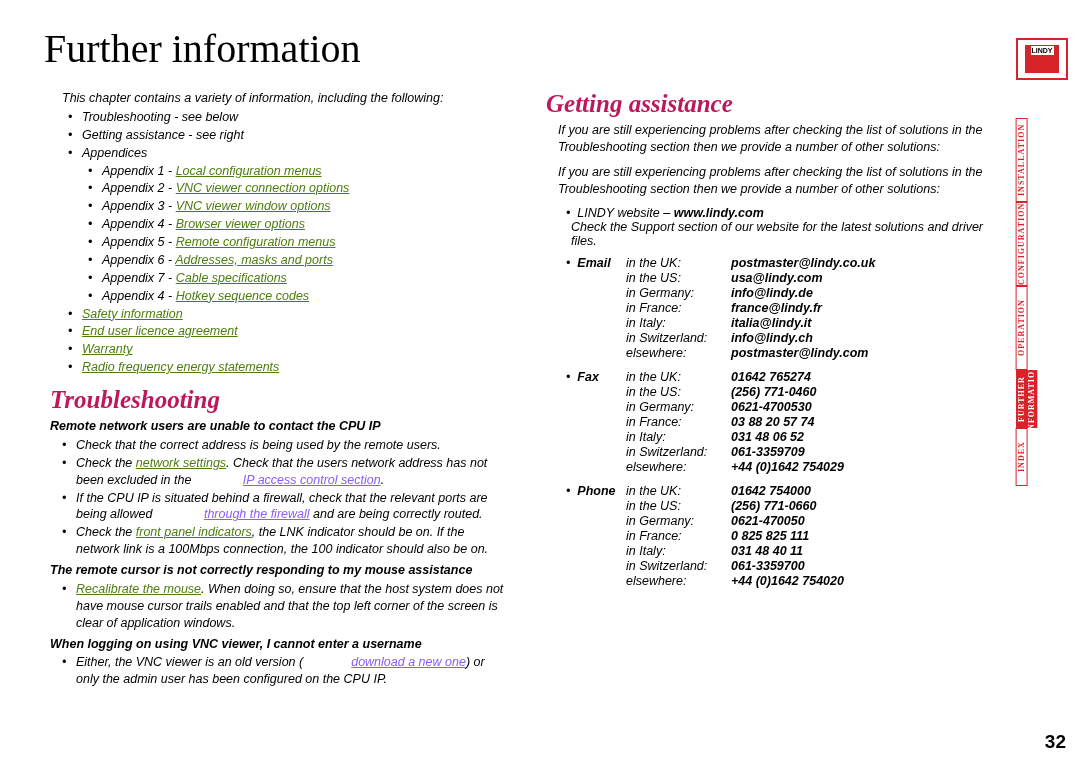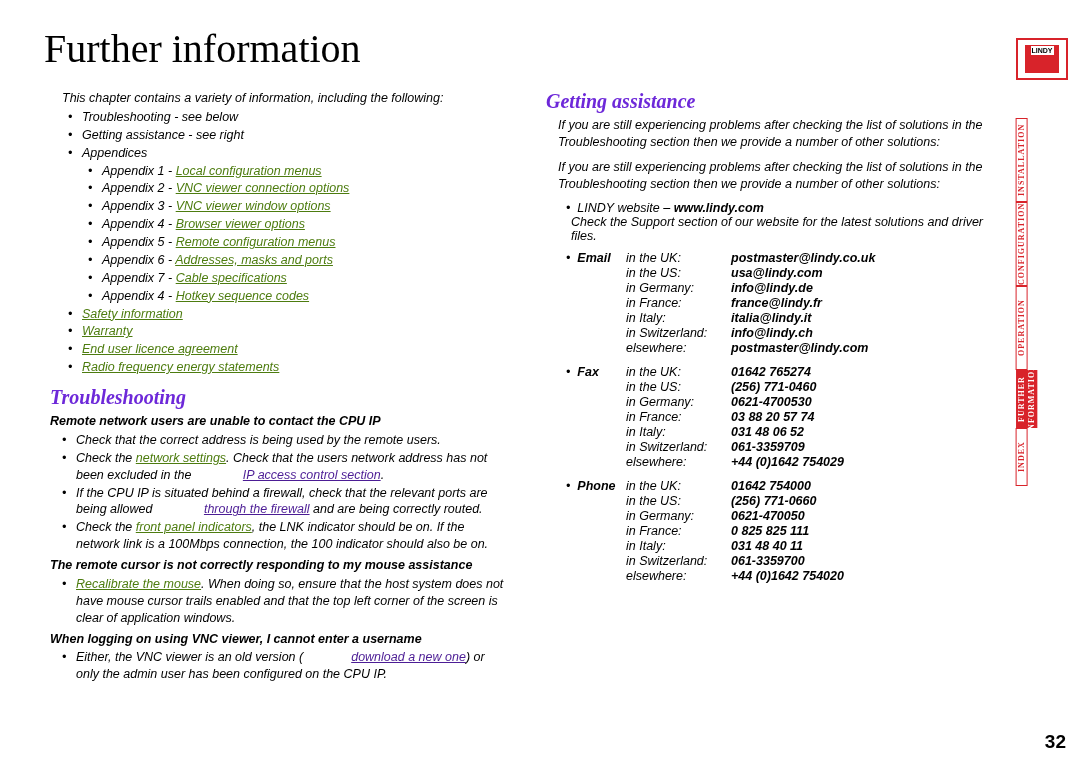--- a/index.html
+++ b/index.html
@@ -28,27 +28,27 @@
   .col {
     width: 455px;
   }
   .col p, .col li { line-height: 1.35; }
   ul { list-style: none; padding-left: 0; }
   ul.bul > li { padding-left: 14px; position: relative; margin: 1px 0; }
   ul.bul > li::before { content: "•"; position: absolute; left: 0; top: 0; }
   ul.bul ul.bul { margin-left: 6px; }
   h2 {
     font-family: Georgia, "Times New Roman", serif;
-    color: #6d28d9;
-    font-weight: bold;
-    font-size: 20px;
+    color: #be185d;
+    font-weight: bold;
+    font-size: 25px;
     margin: 10px 0 4px 0;
   }
   .link { color: #4d7c0f; text-decoration: underline; }
-  .ulink { color: #4c1d95; text-decoration: underline; padding-left: 48px; }
+  .ulink { color: #8b5cf6; text-decoration: underline; padding-left: 48px; }
   .bold { font-weight: bold; }
   .intro { margin-bottom: 2px; margin-left: 12px;}
   .ts-head { font-weight: bold; margin: 4px 0 2px 0; }
   .contact-table { display: grid; grid-template-columns: 60px 105px auto; row-gap: 1px; margin-left: 20px;}
   .contact-label { font-weight: bold; }
   .assist-block { margin-bottom: 8px; }
   .website-item { margin-left:20px; margin-bottom:8px;}
   .website-item .desc { margin-left:5px; }
 
   
@@ -119,22 +119,22 @@
             <li><span>Appendix 2 - </span><span class="link">VNC viewer connection options</span></li>
             <li><span>Appendix 3 - </span><span class="link">VNC viewer window options</span></li>
             <li><span>Appendix 4 - </span><span class="link">Browser viewer options</span></li>
             <li><span>Appendix 5 - </span><span class="link">Remote configuration menus</span></li>
             <li><span>Appendix 6 - </span><span class="link">Addresses, masks and ports</span></li>
             <li><span>Appendix 7 - </span><span class="link">Cable specifications</span></li>
             <li><span>Appendix 4 - </span><span class="link">Hotkey sequence codes</span></li>
           </ul>
       </li>
       <li><span class="link">Safety information</span></li>
+      <li><span class="link">End user licence agreement</span></li>
       <li><span class="link">Warranty</span></li>
-      <li><span class="link">End user licence agreement</span></li>
       <li><span class="link">Radio frequency energy statements</span></li>
     </ul>
 
     <h2>Troubleshooting</h2>
 
     <p class="ts-head">Remote network users are unable to contact the CPU IP</p>
     <ul class="bul" style="margin-left:12px;">
       <li>Check that the correct address is being used by the remote users.</li>
       <li><span>Check the </span><span class="link">network settings</span><span>. Check that the users network address has not been excluded in the </span><span class="ulink">IP access control section</span><span>.</span></li>
       <li><span>If the CPU IP is situated behind a firewall, check that the relevant ports are being allowed </span><span class="ulink">through the firewall</span><span> and are being correctly routed.</span></li>

